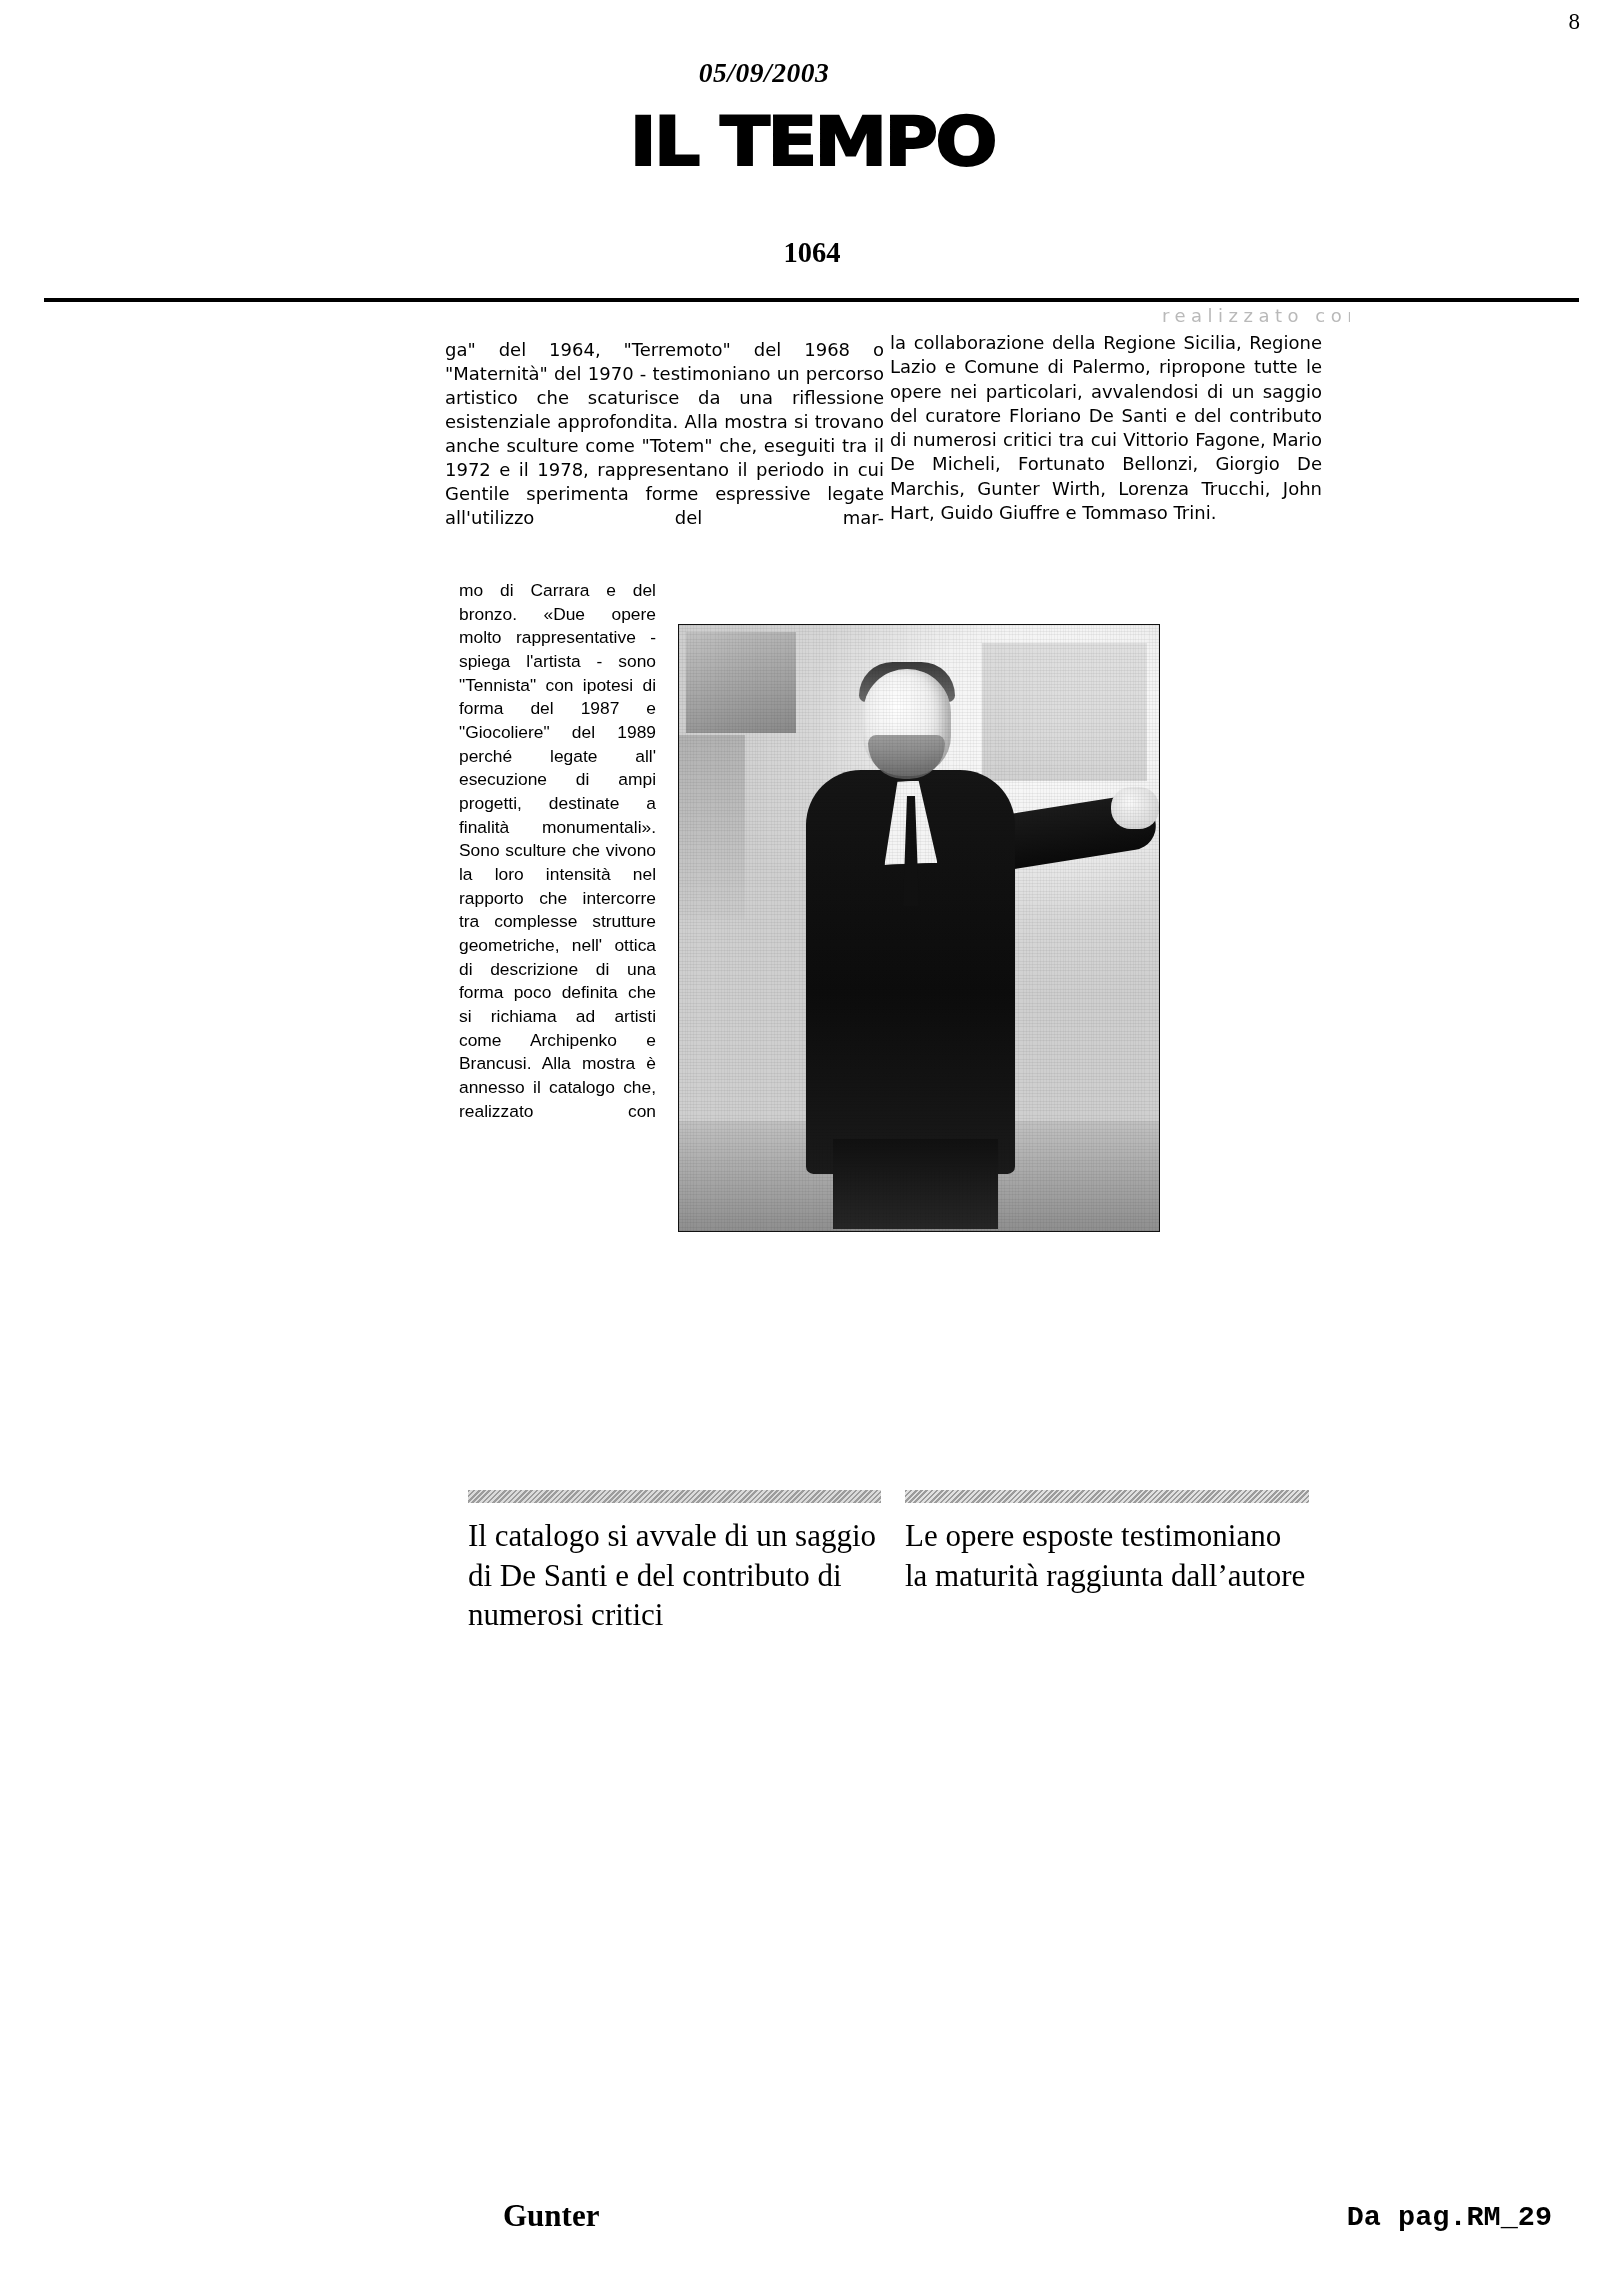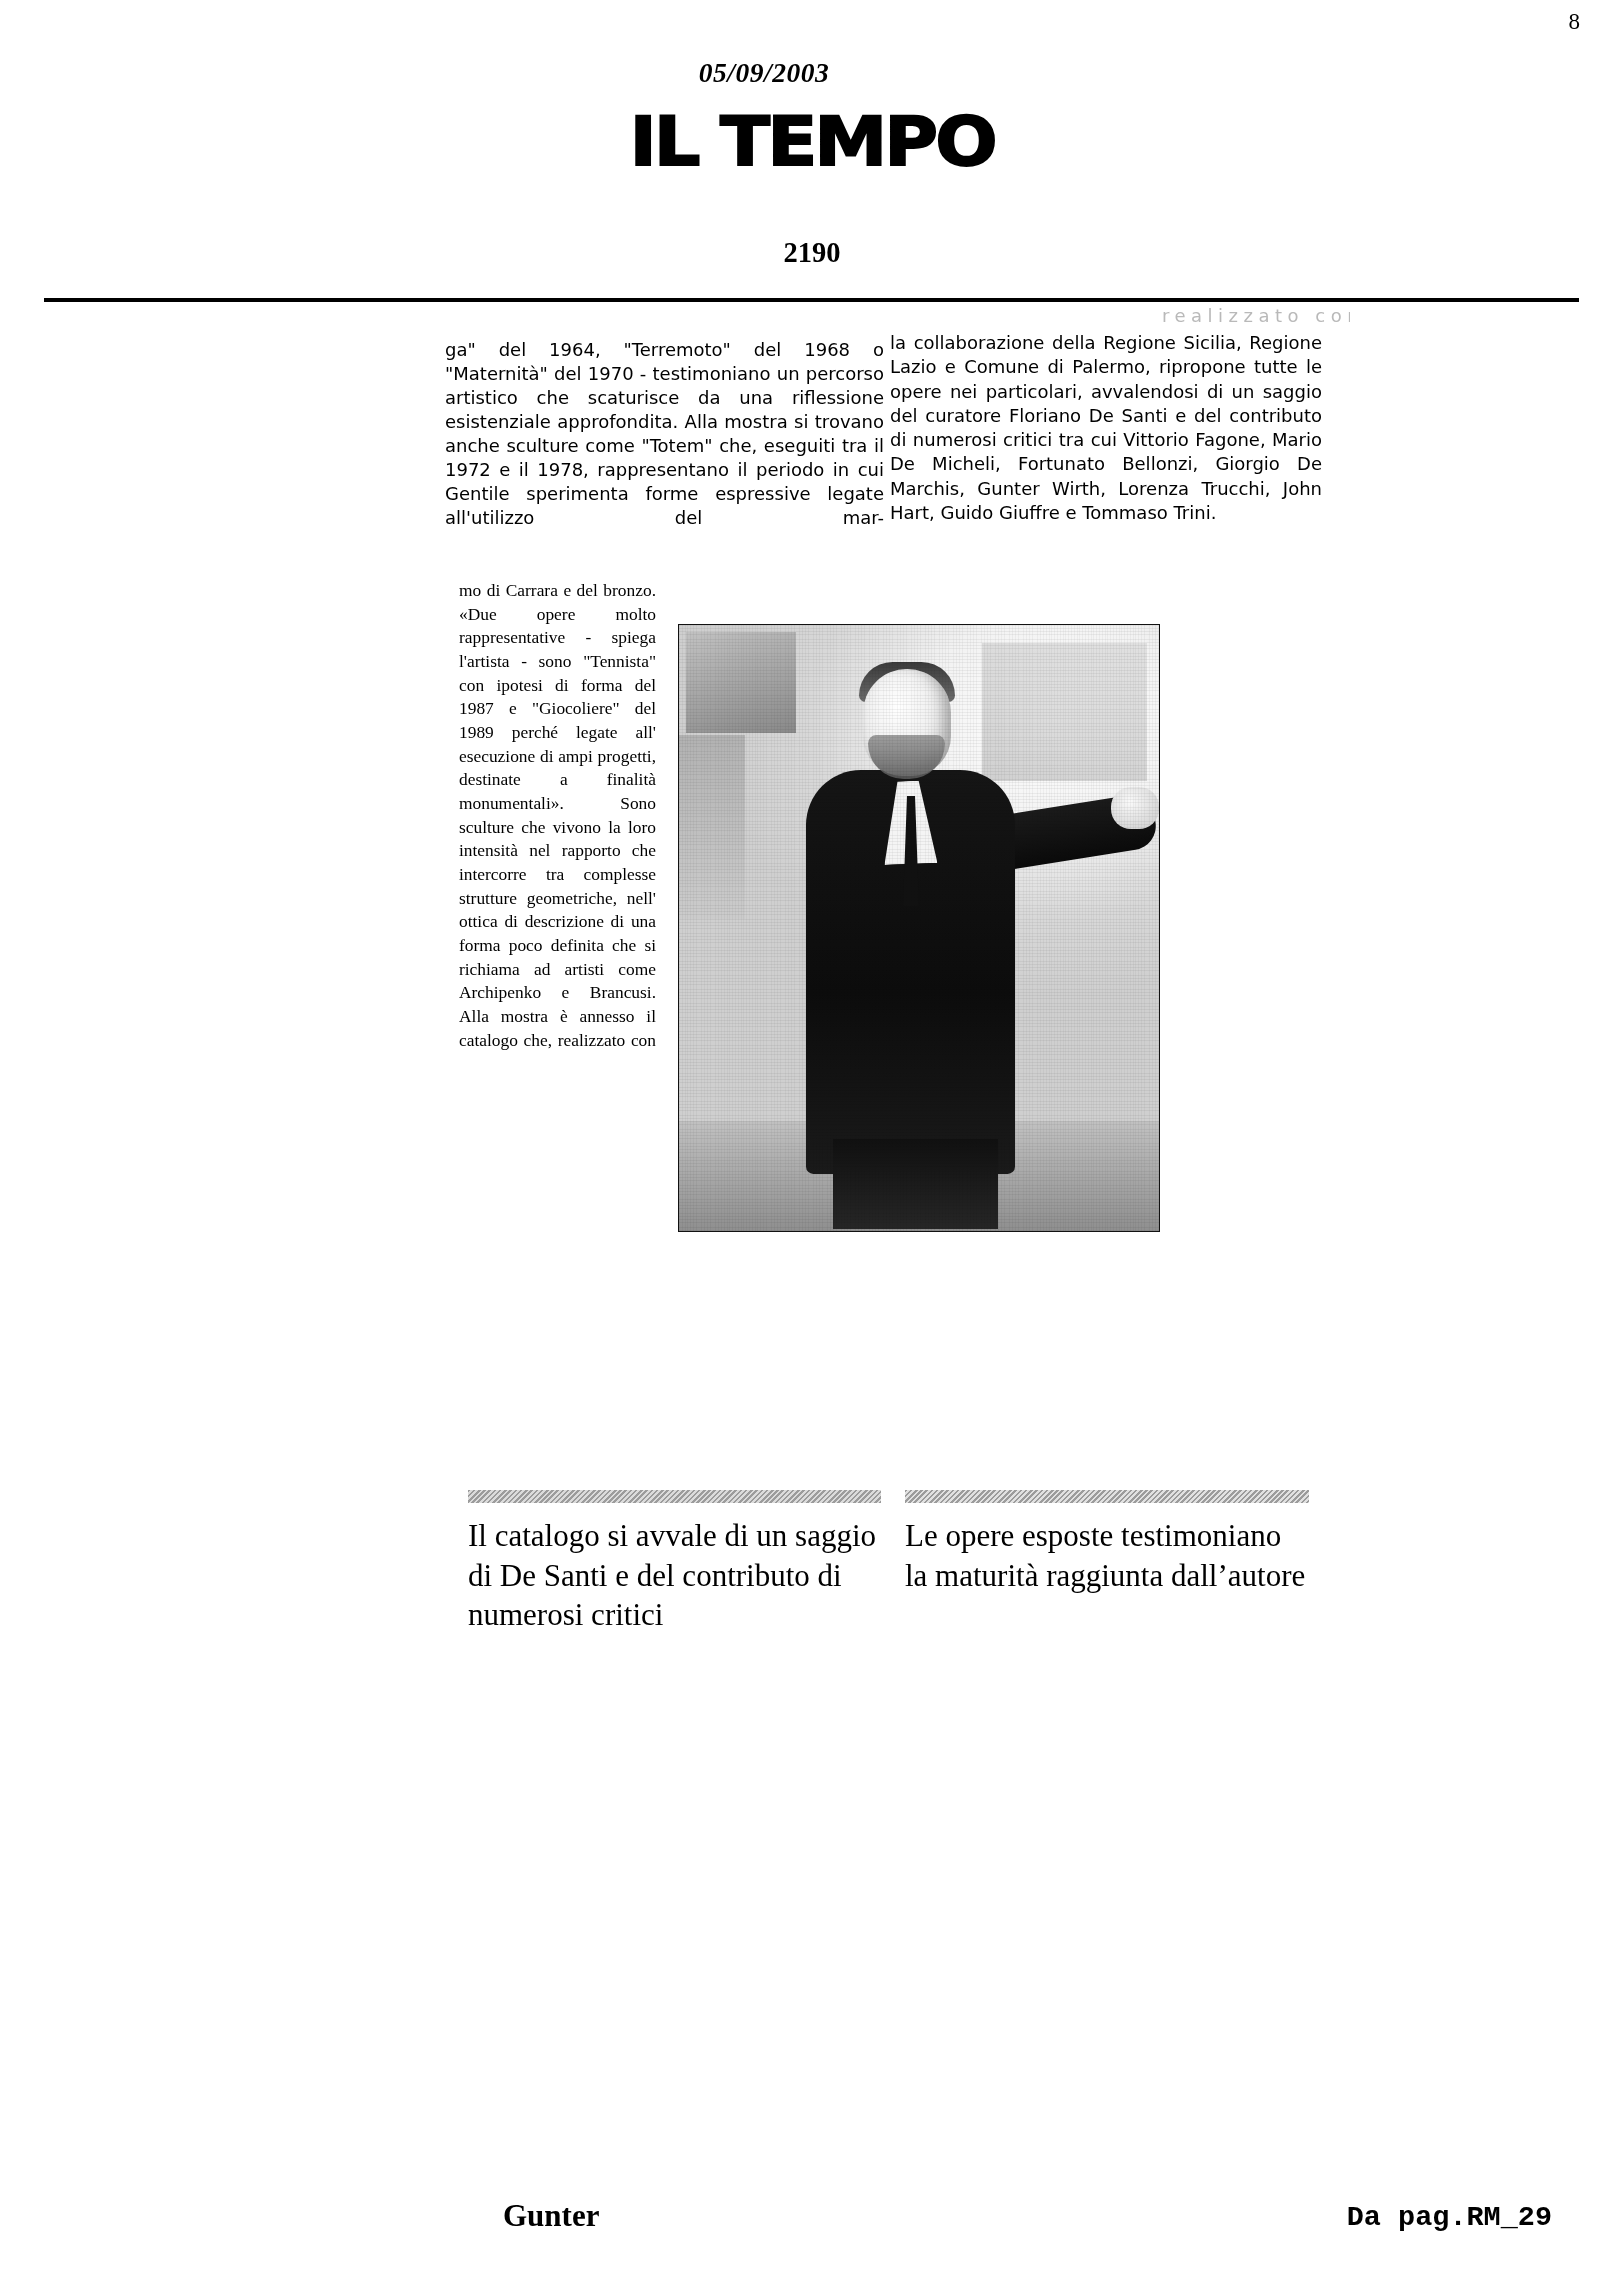--- a/index.html
+++ b/index.html
@@ -114,21 +114,21 @@
     color: #b9b9b9;
     letter-spacing: 5.5px;
     white-space: nowrap;
   }
 
   .col-narrow {
     position: absolute;
     top: 579px;
     left: 459px;
     width: 197px;
-    font-family: Liberation Serif, serif;
+    font-family: Liberation Sans, sans-serif;
     font-size: 17.4px;
     line-height: 1.36;
     text-align: justify;
     text-align-last: justify;
   }
 
   
   .photo {
     position: absolute;
     top: 624px;
@@ -284,21 +284,21 @@
 <body>
 
 <div class="page">
 
   <div class="page-number">8</div>
 
   <div class="masthead-date">05/09/2003</div>
 
   <div class="masthead-logo">IL TEMPO</div>
 
-  <div class="masthead-number">2190</div>
+  <div class="masthead-number">1064</div>
 
   <div class="rule-top"></div>
 
   <div class="fragment-top">realizzato con</div>
 
   <div class="col-left-top">ga" del 1964, "Terremoto" del 1968 o "Maternità" del 1970 - testimoniano un percorso artistico che scaturisce da una riflessione esistenziale approfondita. Alla mostra si trovano anche sculture come "Totem" che, eseguiti tra il 1972 e il 1978, rappresentano il periodo in cui Gentile sperimenta forme espressive legate all'utilizzo del mar-</div>
 
   <div class="col-right-top">la collaborazione della Regione Sicilia, Regione Lazio e Comune di Palermo, ripropone tutte le opere nei particolari, avvalendosi di un saggio del curatore Floriano De Santi e del contributo di numerosi critici tra cui Vittorio Fagone, Mario De Micheli, Fortunato Bellonzi, Giorgio De Marchis, Gunter Wirth, Lorenza Trucchi, John Hart, Guido Giuffre e Tommaso Trini.</div>
 
   <div class="col-narrow">mo di Carrara e del bronzo. «Due opere molto rappresentative - spiega l'artista - sono "Tennista" con ipotesi di forma del 1987 e "Giocoliere" del 1989 perché legate all' esecuzione di ampi progetti, destinate a finalità monumentali». Sono sculture che vivono la loro intensità nel rapporto che intercorre tra complesse strutture geometriche, nell' ottica di descrizione di una forma poco definita che si richiama ad artisti come Archipenko e Brancusi. Alla mostra è annesso il catalogo che, realizzato con</div>

